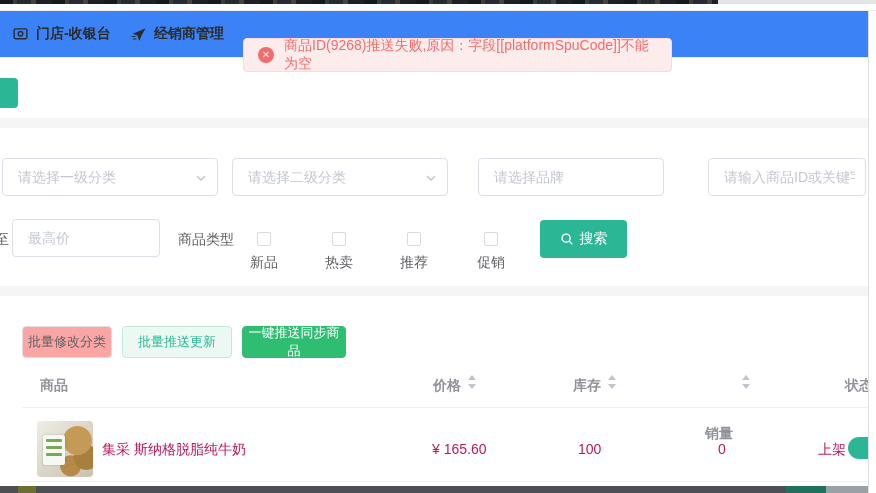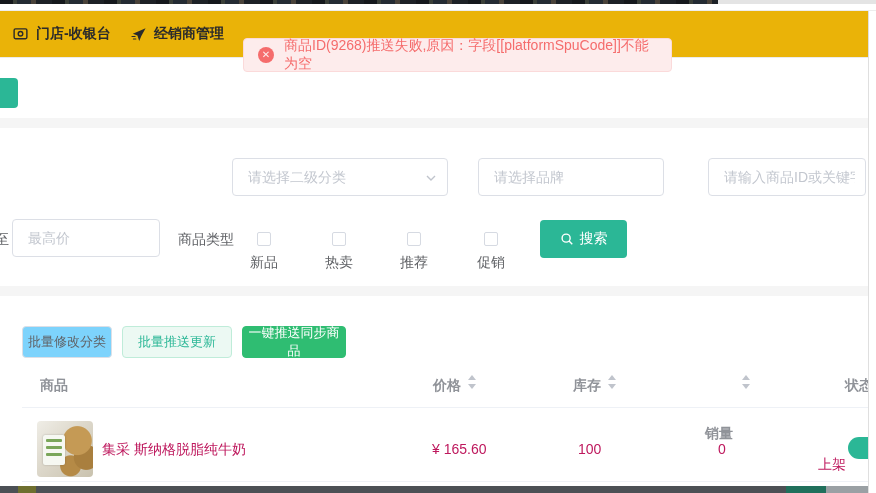--- a/index.html
+++ b/index.html
@@ -9,21 +9,21 @@
     background: #fff; font-family: "Liberation Sans", "DejaVu Sans", sans-serif;
     font-size: 14px; color: #606266;
   }
   
   .top-sliver { position:absolute; left:0; top:0; width:876px; height:4px;
     background: repeating-linear-gradient(90deg,#15181c 0 13px,#3a3f38 13px 17px,#242b33 17px 31px,#49423a 31px 36px,#1d2126 36px 52px); }
   .top-sliver-right { position:absolute; left:718px; top:0; width:158px; height:4px; background:#e4e4e4; }
   .top-line { position:absolute; left:0; top:10px; width:876px; height:1px; background:#ededed; }
 
   
-  .tabbar { position:absolute; left:0; top:11px; width:876px; height:47px; background:#eab308; border-bottom:1px solid #ebebeb; }
+  .tabbar { position:absolute; left:0; top:11px; width:876px; height:47px; background:#3b82f6; border-bottom:1px solid #ebebeb; }
   .tab { position:absolute; top:0; height:46px; display:flex; align-items:center; gap:7px; cursor:pointer;
          color:#2b2b2b; font-weight:bold; font-size:14px; }
   .tab-1 { left:12px; }
   .tab-2 { left:130px; }
   .tab .ticon { display:inline-flex; width:17px; height:17px; }
   .tab .ticon svg { width:17px; height:17px; }
 
   
   .toast { position:absolute; left:243px; top:38px; width:429px; height:34px; z-index:20;
     background:#fdecec; border:1px solid #fbdada; border-radius:4px;
@@ -56,21 +56,21 @@
   .chk { position:absolute; top:232px; display:flex; align-items:center; gap:8px; cursor:pointer; color:#606266;flex-direction:column; }
   .chk .box { width:14px; height:14px; border:1px solid #d6dae2; border-radius:2px; background:#fff; }
   .chk1 { left:250px; } .chk2 { left:325px; } .chk3 { left:400px; } .chk4 { left:477px; }
   .search-btn { position:absolute; left:540px; top:220px; width:87px; height:38px; border:none;
     background:#2bb796; color:#fff; font-size:14px; border-radius:4px; cursor:pointer;
     display:flex; align-items:center; justify-content:center; gap:6px; font-family:inherit; }
 
   
   .abtn { position:absolute; top:326px; height:32px; border-radius:4px; font-size:13px; cursor:pointer;
     display:flex; align-items:center; justify-content:center; font-family:inherit; }
-  .abtn1 { left:22px;  width:90px;  background:#7dd3fc; border:1px solid #dcdfe6; color:#606266; }
+  .abtn1 { left:22px;  width:90px;  background:#fca5a5; border:1px solid #dcdfe6; color:#606266; }
   .abtn2 { left:122px; width:110px; background:#ecf9f3; border:1px solid #bfecd9; color:#2bb796; }
   .abtn3 { left:242px; width:104px; background:#2fbd72; border:1px solid #2fbd72; color:#fff; }
 
   
   .thead-text { position:absolute; top:377px; font-weight:bold; color:#909399; font-size:14px; }
   .h-product { left:40px; } .h-price { left:433px; } .h-stock { left:573px; }
   .h-sales { left:705px;margin-top:48px; } .h-status { left:845px; }
   .sort { position:absolute; top:375px; width:0; height:0; cursor:pointer; }
   .sort-up { border-left:4px solid transparent; border-right:4px solid transparent; border-bottom:5px solid #c0c4cc; }
   .sort-down { border-left:4px solid transparent; border-right:4px solid transparent; border-top:5px solid #c0c4cc; }
@@ -83,21 +83,21 @@
     background:
       radial-gradient(circle at 72% 35%, #c59a55 0 14px, rgba(0,0,0,0) 15px),
       radial-gradient(circle at 88% 65%, #a97f3e 0 12px, rgba(0,0,0,0) 13px),
       radial-gradient(circle at 60% 80%, #b58a46 0 10px, rgba(0,0,0,0) 11px),
       linear-gradient(135deg,#efede6 0%,#ddd8cb 45%,#c9c2ae 100%); }
   .thumb .label { position:absolute; left:6px; top:14px; width:22px; height:30px; background:#f6f8f2;
     border-radius:2px; box-shadow:0 0 2px rgba(0,0,0,.25); }
   .thumb .label i { display:block; height:3px; margin:4px 3px 0; background:#7aa65a; border-radius:1px; }
   .row-text { position:absolute; top:441px; color:#be185d; font-size:14px; }
   .r-name { left:102px; } .r-price { left:432px; } .r-stock { left:578px; }
-  .r-sales { left:718px; } .r-status { left:818px;margin-top:15px; }
+  .r-sales { left:718px; } .r-status { left:818px; }
   .toggle { position:absolute; left:848px; top:437px; width:40px; height:22px; border-radius:11px;
     background:#2bb796; cursor:pointer; }
 
   
   .gutter { position:absolute; left:868px; top:11px; width:8px; height:482px; background:#fff;
     border-left:1px solid #dfdfdf; z-index:30; }
 
   
   .bottom-sliver { position:absolute; left:0; top:486px; width:868px; height:7px; background:#4c5055; }
   .bs-olive { position:absolute; left:18px; top:0; width:18px; height:7px; background:#6e6f2f; }
@@ -137,20 +137,26 @@
 
   <div class="toast">
     <span class="toast-icon">✕</span>
     <span>商品ID(9268)推送失败,原因：字段[[platformSpuCode]]不能为空</span>
   </div>
 
   <div class="cut-btn"></div>
 
   <div class="band band1"></div>
 
+  <div class="fld sel1">
+    <input readonly="" placeholder="请选择一级分类" style="">
+    <svg class="chev" viewBox="0 0 12 12">
+      <polyline points="2,4 6,8 10,4" fill="none" stroke="#c0c4cc" stroke-width="1.4"></polyline>
+      </svg>
+  </div>
   <div class="fld sel2">
     <input readonly="" placeholder="请选择二级分类" style="">
     <svg class="chev" viewBox="0 0 12 12">
       <polyline points="2,4 6,8 10,4" fill="none" stroke="#c0c4cc" stroke-width="1.4"></polyline>
       </svg>
   </div>
   <div class="fld plain brand">
     <input placeholder="请选择品牌" style="">
   </div>
   <div class="fld plain keyword">

